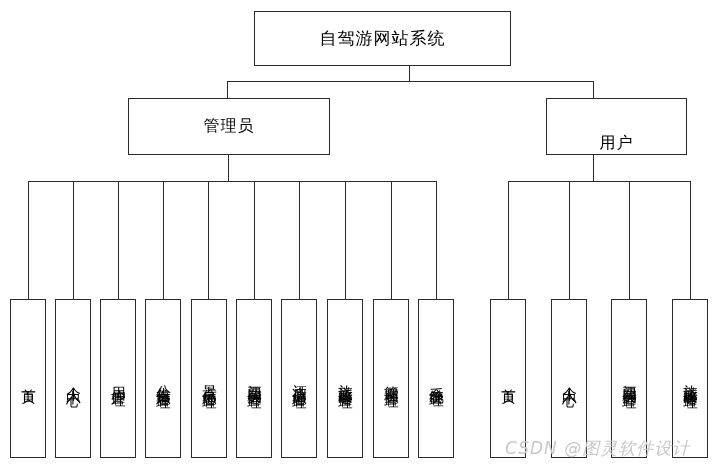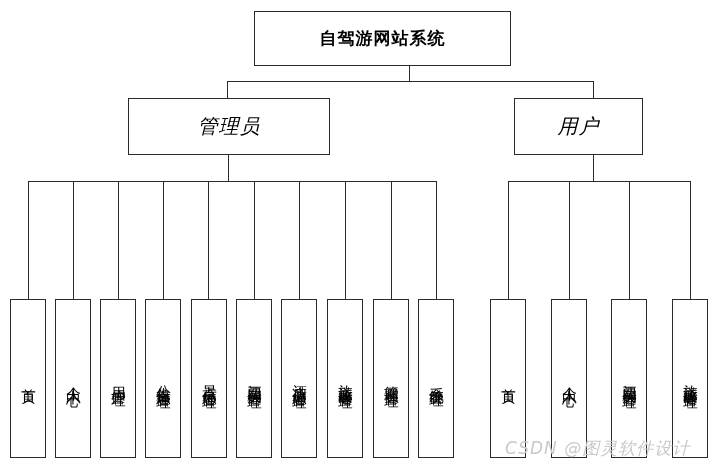--- a/index.html
+++ b/index.html
@@ -24,23 +24,22 @@
     align-items: center;
     justify-content: center;
     color: #000000;
     z-index: 3;
   }
   .node.root {
     font-size: 17px;
     letter-spacing: 1px;
   }
   .node.lvl2 {
-    font-size: 20px;
+    font-size: 16px;
     letter-spacing: 1px;
-    font-style: italic;
   }
   .node.leaf {
     font-size: 14.5px;
     writing-mode: vertical-rl;
     text-orientation: upright;
     letter-spacing: 2px;
     padding: 4px 0;
     line-height: 1.05;
   }
   .leaf-text {
@@ -91,28 +90,28 @@
   <div class="edge v" style="left:391px; top:181px; height:119px;"></div>
   <div class="edge v" style="left:436px; top:181px; height:119px;"></div>
 
   <div class="edge v" style="left:593px; top:155px; height:27px;"></div>
   <div class="edge h" style="left:508px; top:181px; width:182px;"></div>
   <div class="edge v" style="left:508px; top:181px; height:119px;"></div>
   <div class="edge v" style="left:569px; top:181px; height:119px;"></div>
   <div class="edge v" style="left:629px; top:181px; height:119px;"></div>
   <div class="edge v" style="left:690px; top:181px; height:119px;"></div>
 
-  <div class="node root" style="left:254px; top:11px; width:257px; height:55px;font-weight:bold;">
+  <div class="node root" style="left:254px; top:11px; width:257px; height:55px;">
     <span>自驾游网站系统</span>
   </div>
 
   <div class="node lvl2" style="left:128px; top:98px; width:202px; height:57px;">
     <span>管理员</span>
   </div>
-  <div class="node lvl2" style="left:514px; top:98px; width:129px; height:57px;">
+  <div class="node lvl2" style="left:546px; top:98px; width:141px; height:57px;align-items:flex-end;">
     <span>用户</span>
   </div>
 
   <div class="node leaf" style="left:10px; top:299px; width:36px; height:159px;">
     <span class="leaf-text">首页</span>
   </div>
   <div class="node leaf" style="left:55px; top:299px; width:36px; height:159px;">
     <span class="leaf-text">个人中心</span>
   </div>
   <div class="node leaf" style="left:100px; top:299px; width:36px; height:159px;">

